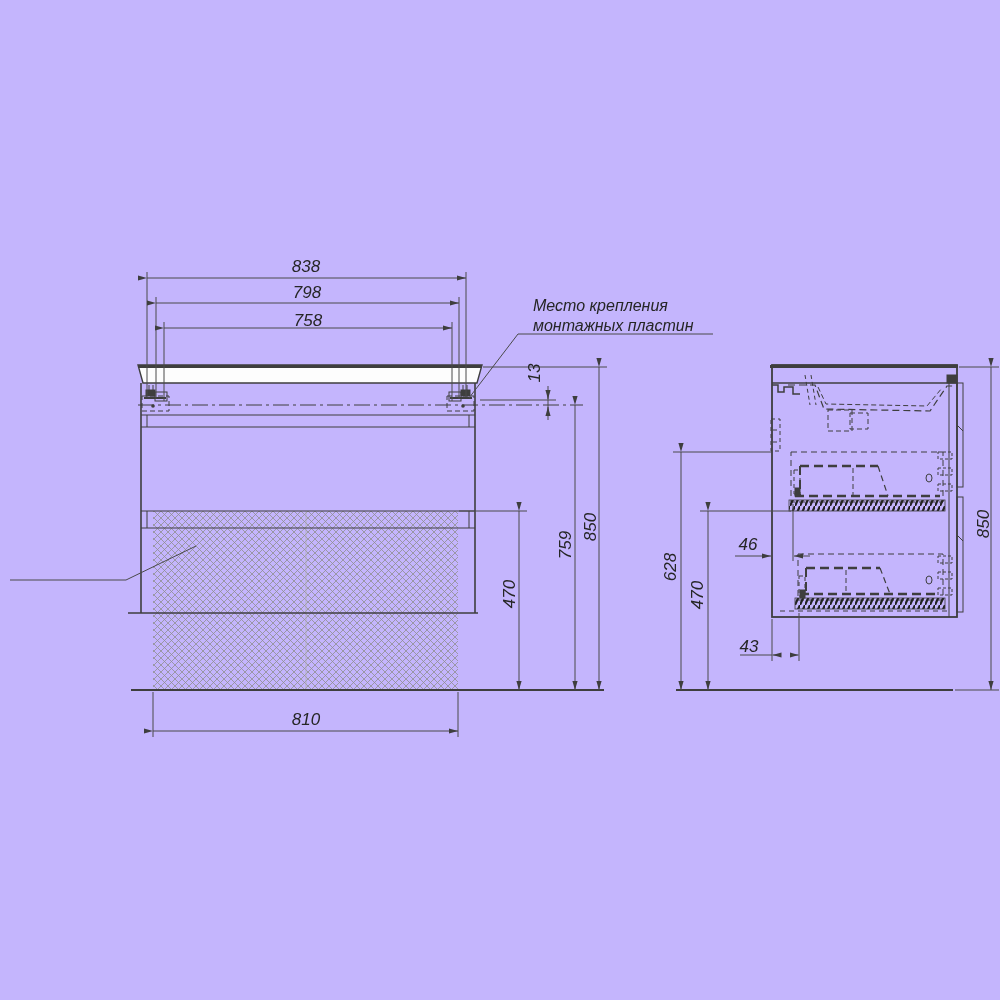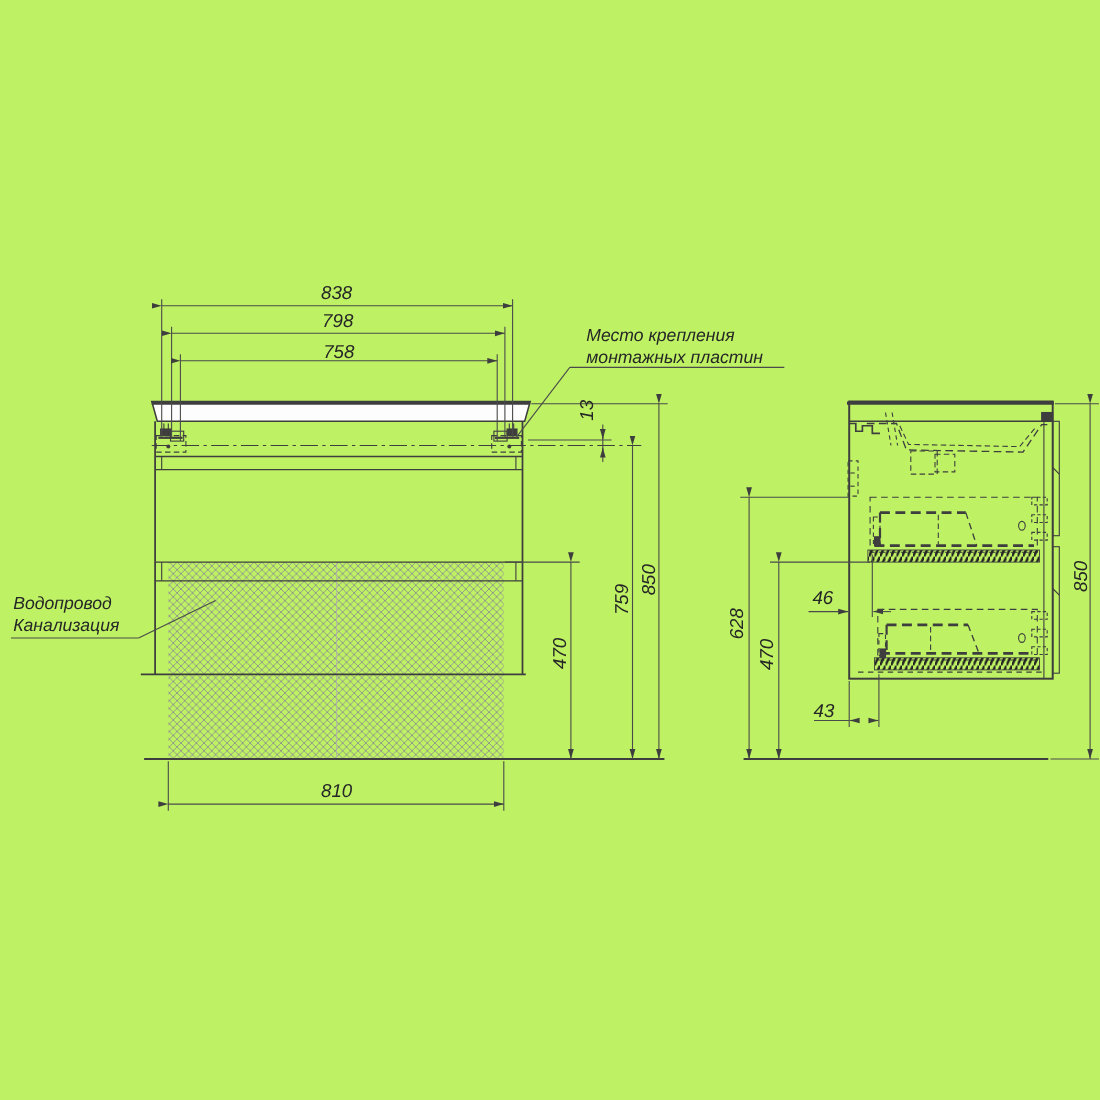--- a/index.html
+++ b/index.html
@@ -1,16 +1,16 @@
 <!DOCTYPE html>
 <html><head>
 <meta charset="utf-8">
 <style>
   html,body{margin:0;padding:0;background:#fdfdfd;}
-  #stage{position:relative;width:1000px;height:1000px;background:#bef264;overflow:hidden;
+  #stage{position:relative;width:1000px;height:1000px;background:#c4b5fd;overflow:hidden;
          font-family:"Liberation Sans",sans-serif;}
   #draw{position:absolute;left:0;top:0;}
   .t{position:absolute;font-style:italic;color:#262626;white-space:nowrap;
      transform:translate(-50%,-50%);line-height:1;}
   .dim{font-size:17px;}
   .rot{transform:translate(-50%,-50%) rotate(-90deg);}
   .lbl{font-size:16px;transform:none;line-height:20px;}
 </style>
 </head>
 <body>
@@ -220,18 +220,14 @@
 <div class="t dim rot" style="left:697px;top:595px;">470</div>
 <div class="t dim" style="left:748px;top:544px;">46</div>
 <div class="t dim" style="left:749px;top:646px;">43</div>
 <div class="t dim rot" style="left:983px;top:524px;">850</div>
 
 <div class="t lbl" style="left:533px;top:296px;">
   <div>Место крепления</div>
   <div>монтажных пластин</div>
 </div>
 
-<div class="t lbl" style="left:12px;top:540px;">
-  <div>Водопровод</div>
-  <div>Канализация</div>
+
 </div>
 
-</div>
-
 </body></html>

